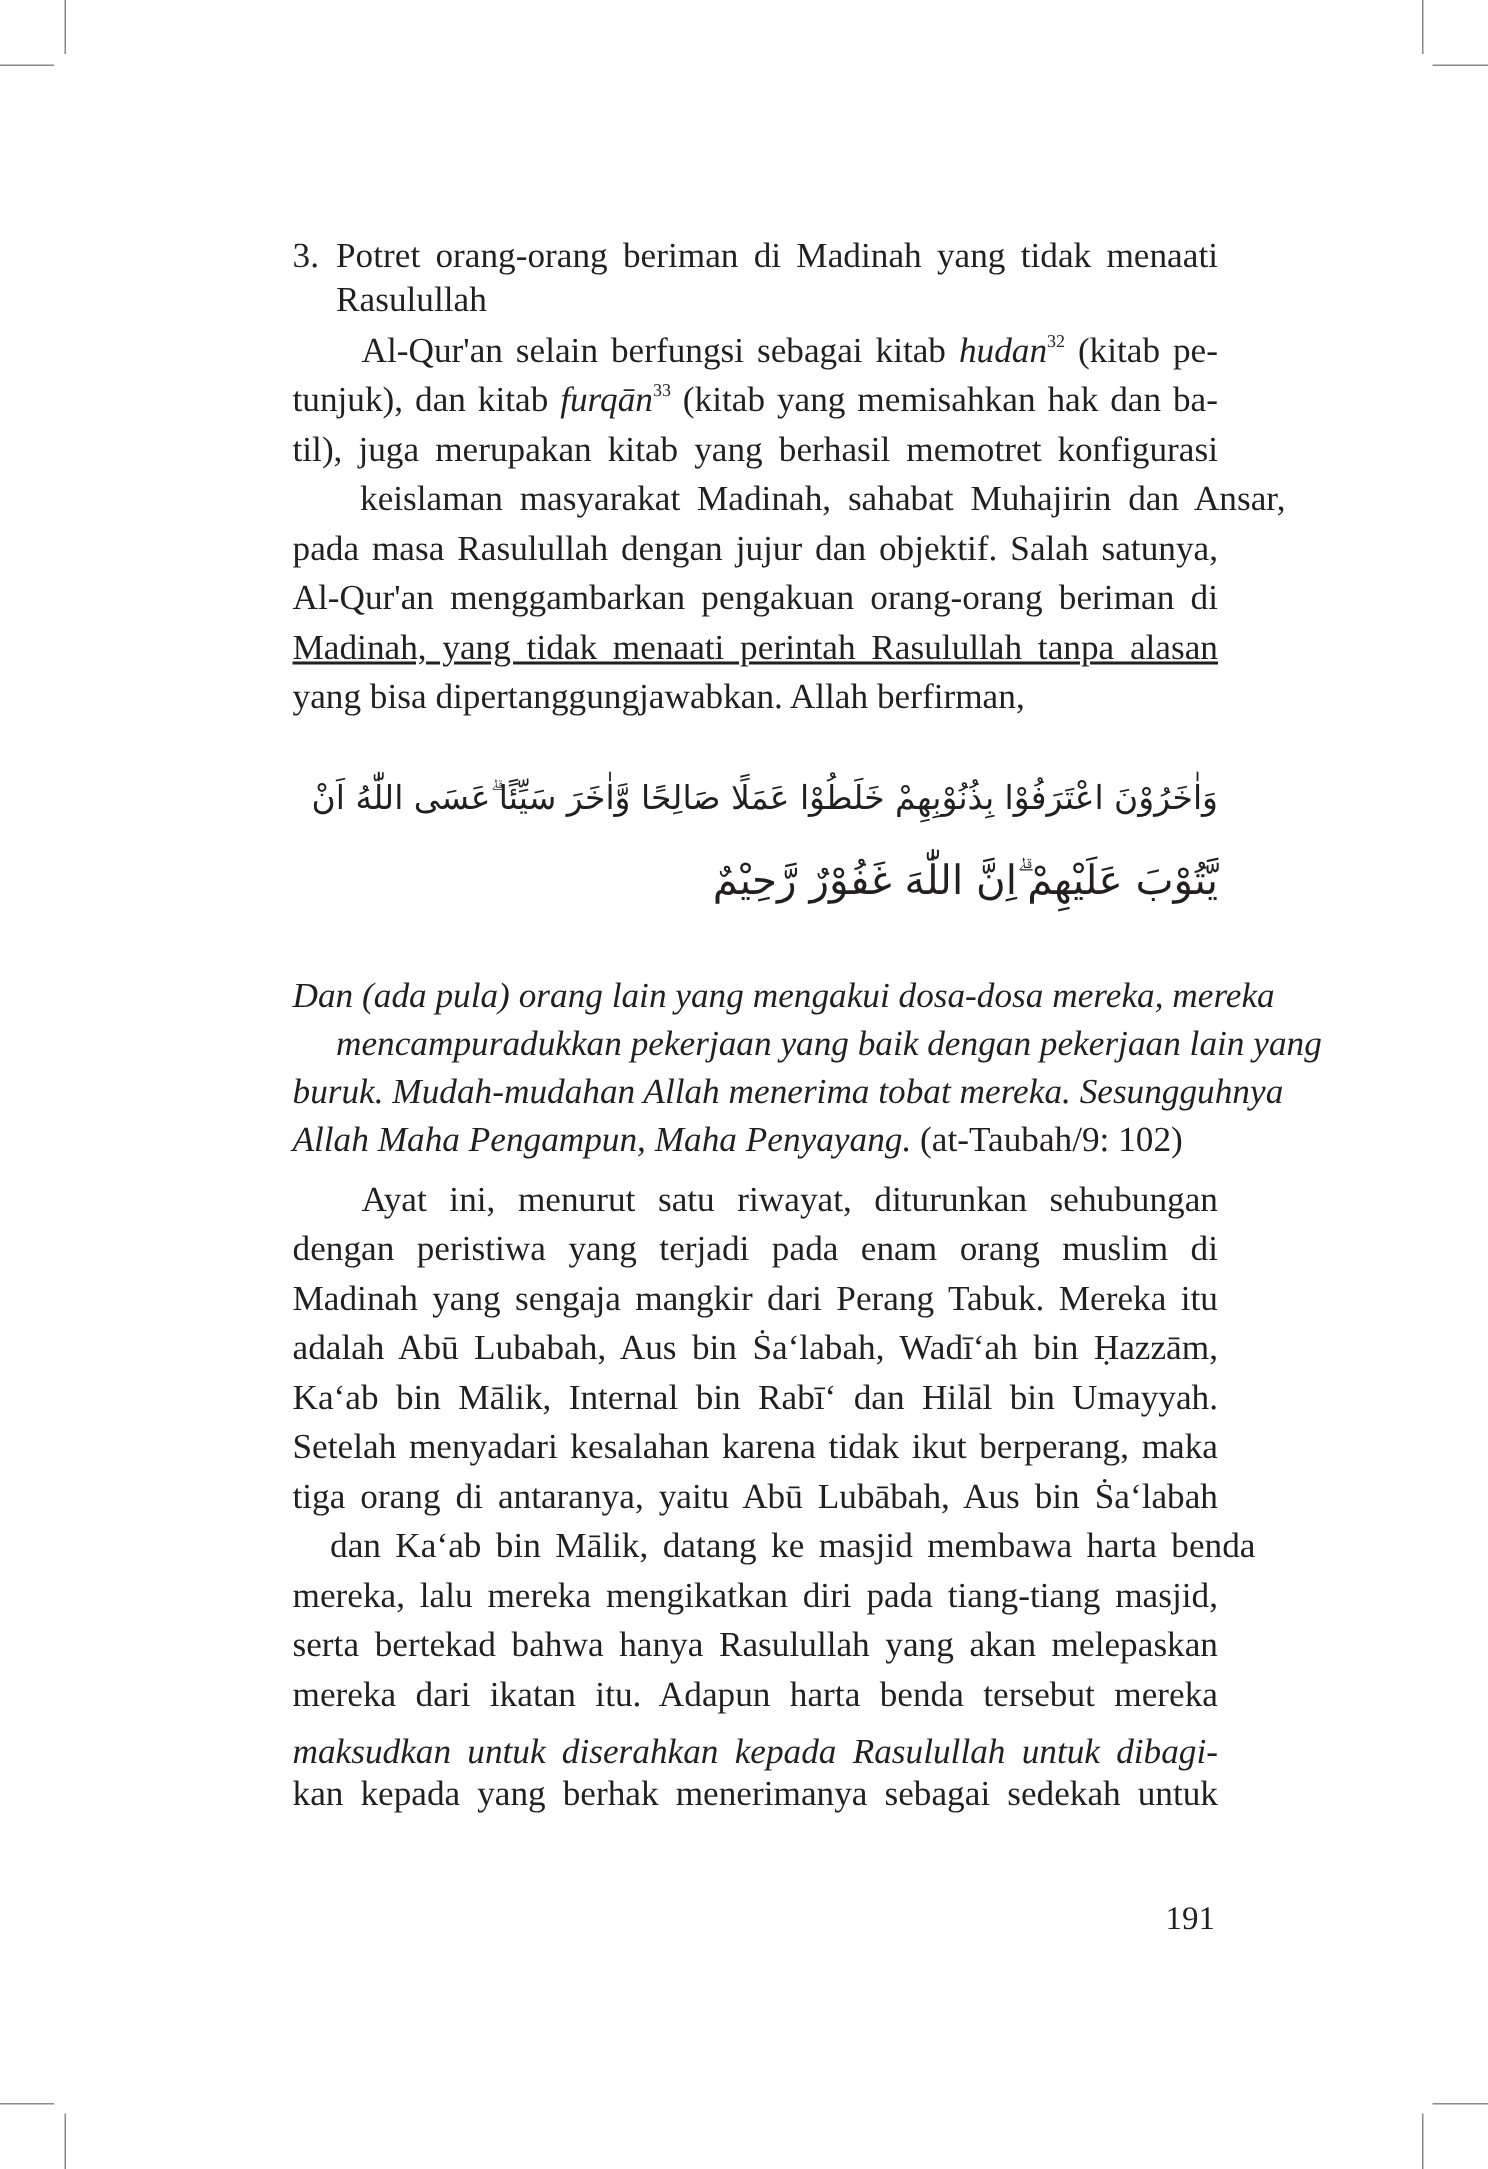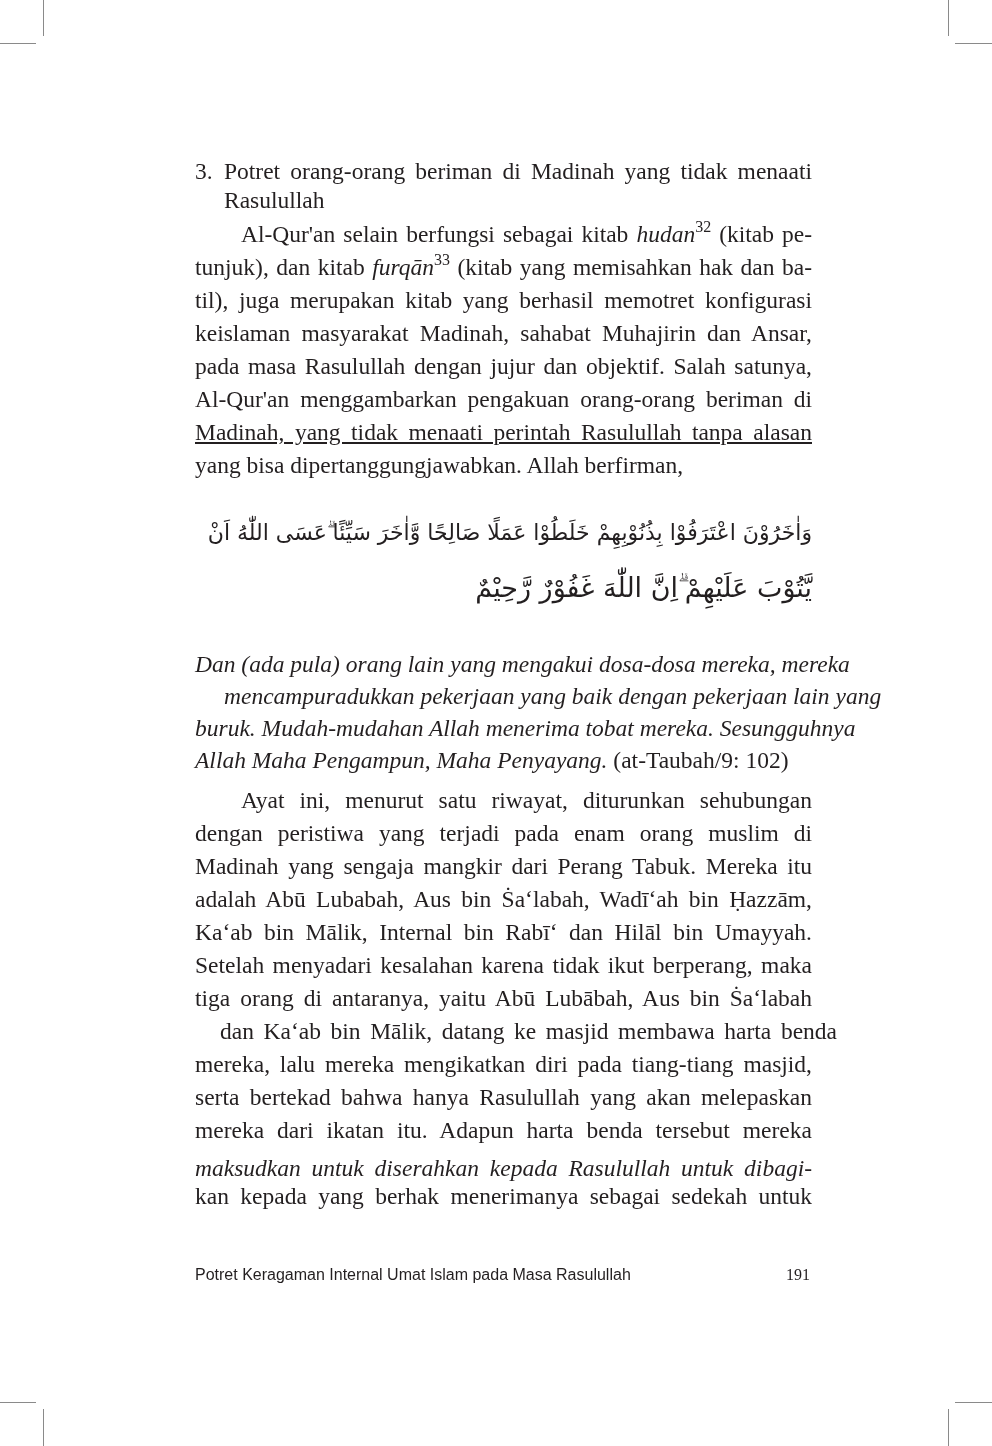--- a/index.html
+++ b/index.html
@@ -11,30 +11,30 @@
   .page { position: absolute; left: 195px; top: 0; width: 617px; }
   .line {
     position: absolute; left: 0; width: 617px; font-size: 23.5px; line-height: 33px;
     white-space: nowrap; text-align: justify; text-align-last: justify;
   }
   .line.last { text-align-last: left; }
   .indent { padding-left: 46px; width: 571px; }
   .hang { padding-left: 29px; width: 588px; }
   .num { position: absolute; left: 0; }
   .trans { font-style: italic; }
-  sup { font-size: 16px; vertical-align: 10px; line-height: 0; }
+  sup { font-size: 12px; vertical-align: 10px; line-height: 0; }
   .arabic {
     position: absolute; font-family: "DejaVu Sans", sans-serif; font-size: 30px; direction: rtl;
     white-space: nowrap; color: #231f20;
   }
   .footer {
     position: absolute; left: 195px; top: 1266px; width: 617px; font-family: "Liberation Sans", "DejaVu Sans", sans-serif;
     font-size: 16px; color: #231f20;
   }
-  .footer .pg { position: absolute; right: 2px; top: 0; font-family: "Liberation Serif", serif; font-size: 16px; }
+  .footer .pg { position: absolute; right: 2px; top: 0; font-family: "Liberation Serif", serif; font-size: 22px; }
 </style>
 </head>
 <body>
 
 <div class="crop" style="left:43px;top:0;width:1px;height:36px;"></div>
 <div class="crop" style="left:0;top:43px;width:36px;height:1px;"></div>
 <div class="crop" style="left:948px;top:0;width:1px;height:36px;"></div>
 <div class="crop" style="left:955px;top:43px;width:37px;height:1px;"></div>
 <div class="crop" style="left:0;top:1402px;width:36px;height:1px;"></div>
 <div class="crop" style="left:43px;top:1409px;width:1px;height:37px;"></div>
@@ -48,21 +48,21 @@
       <span class="num">3.</span>
       <div class="hang" style="text-align:justify;text-align-last:justify;">Potret orang-orang beriman di Madinah yang tidak menaati</div>
     </div>
     <div class="line last hang" style="top:184px;">Rasulullah</div>
   </div>
 
   <div>
     <div class="line indent" style="top:218px;"><span>Al-Qur'an selain berfungsi sebagai kitab </span><i>hudan</i><sup>32</sup><span> (kitab pe-</span></div>
     <div class="line" style="top:251px;"><span>tunjuk), dan kitab </span><i>furqān</i><sup>33</sup><span> (kitab yang memisahkan hak dan ba-</span></div>
     <div class="line" style="top:284px;">til), juga merupakan kitab yang berhasil memotret konfigurasi</div>
-    <div class="line" style="top:317px;">keislaman masyarakat Madinah, sahabat Muhajirin dan Ansar,</div>
+    <div class="line" style="top:317px;margin-left:45px;">keislaman masyarakat Madinah, sahabat Muhajirin dan Ansar,</div>
     <div class="line" style="top:350px;">pada masa Rasulullah dengan jujur dan objektif. Salah satunya,</div>
     <div class="line" style="top:383px;">Al-Qur'an menggambarkan pengakuan orang-orang beriman di</div>
     <div class="line" style="top:416px;text-decoration:underline;">Madinah, yang tidak menaati perintah Rasulullah tanpa alasan</div>
     <div class="line last" style="top:449px;">yang bisa dipertanggungjawabkan. Allah berfirman,</div>
   </div>
 
   <div class="arabic" style="right:0;top:520px;font-size:22px;">وَاٰخَرُوْنَ اعْتَرَفُوْا بِذُنُوْبِهِمْ خَلَطُوْا عَمَلًا صَالِحًا وَّاٰخَرَ سَيِّئًا ۗعَسَى اللّٰهُ اَنْ</div>
   <div class="arabic" style="right:0;top:572px;font-size:27px;">يَّتُوْبَ عَلَيْهِمْ ۗاِنَّ اللّٰهَ غَفُوْرٌ رَّحِيْمٌ</div>
 
   <div>
@@ -83,15 +83,14 @@
     <div class="line" style="top:1015px;margin-left:25px;">dan Ka‘ab bin Mālik, datang ke masjid membawa harta benda</div>
     <div class="line" style="top:1048px;">mereka, lalu mereka mengikatkan diri pada tiang-tiang masjid,</div>
     <div class="line" style="top:1081px;">serta bertekad bahwa hanya Rasulullah yang akan melepaskan</div>
     <div class="line" style="top:1114px;">mereka dari ikatan itu. Adapun harta benda tersebut mereka</div>
     <div class="line" style="top:1152px;font-style:italic;">maksudkan untuk diserahkan kepada Rasulullah untuk dibagi-</div>
     <div class="line" style="top:1180px;">kan kepada yang berhak menerimanya sebagai sedekah untuk</div>
   </div>
 </div>
 
 <div class="footer">
-  <span>Potret Keragaman Internal Umat Islam pada Masa Rasulullah</span>
   <span class="pg">191</span>
 </div>
 
 </body></html>

